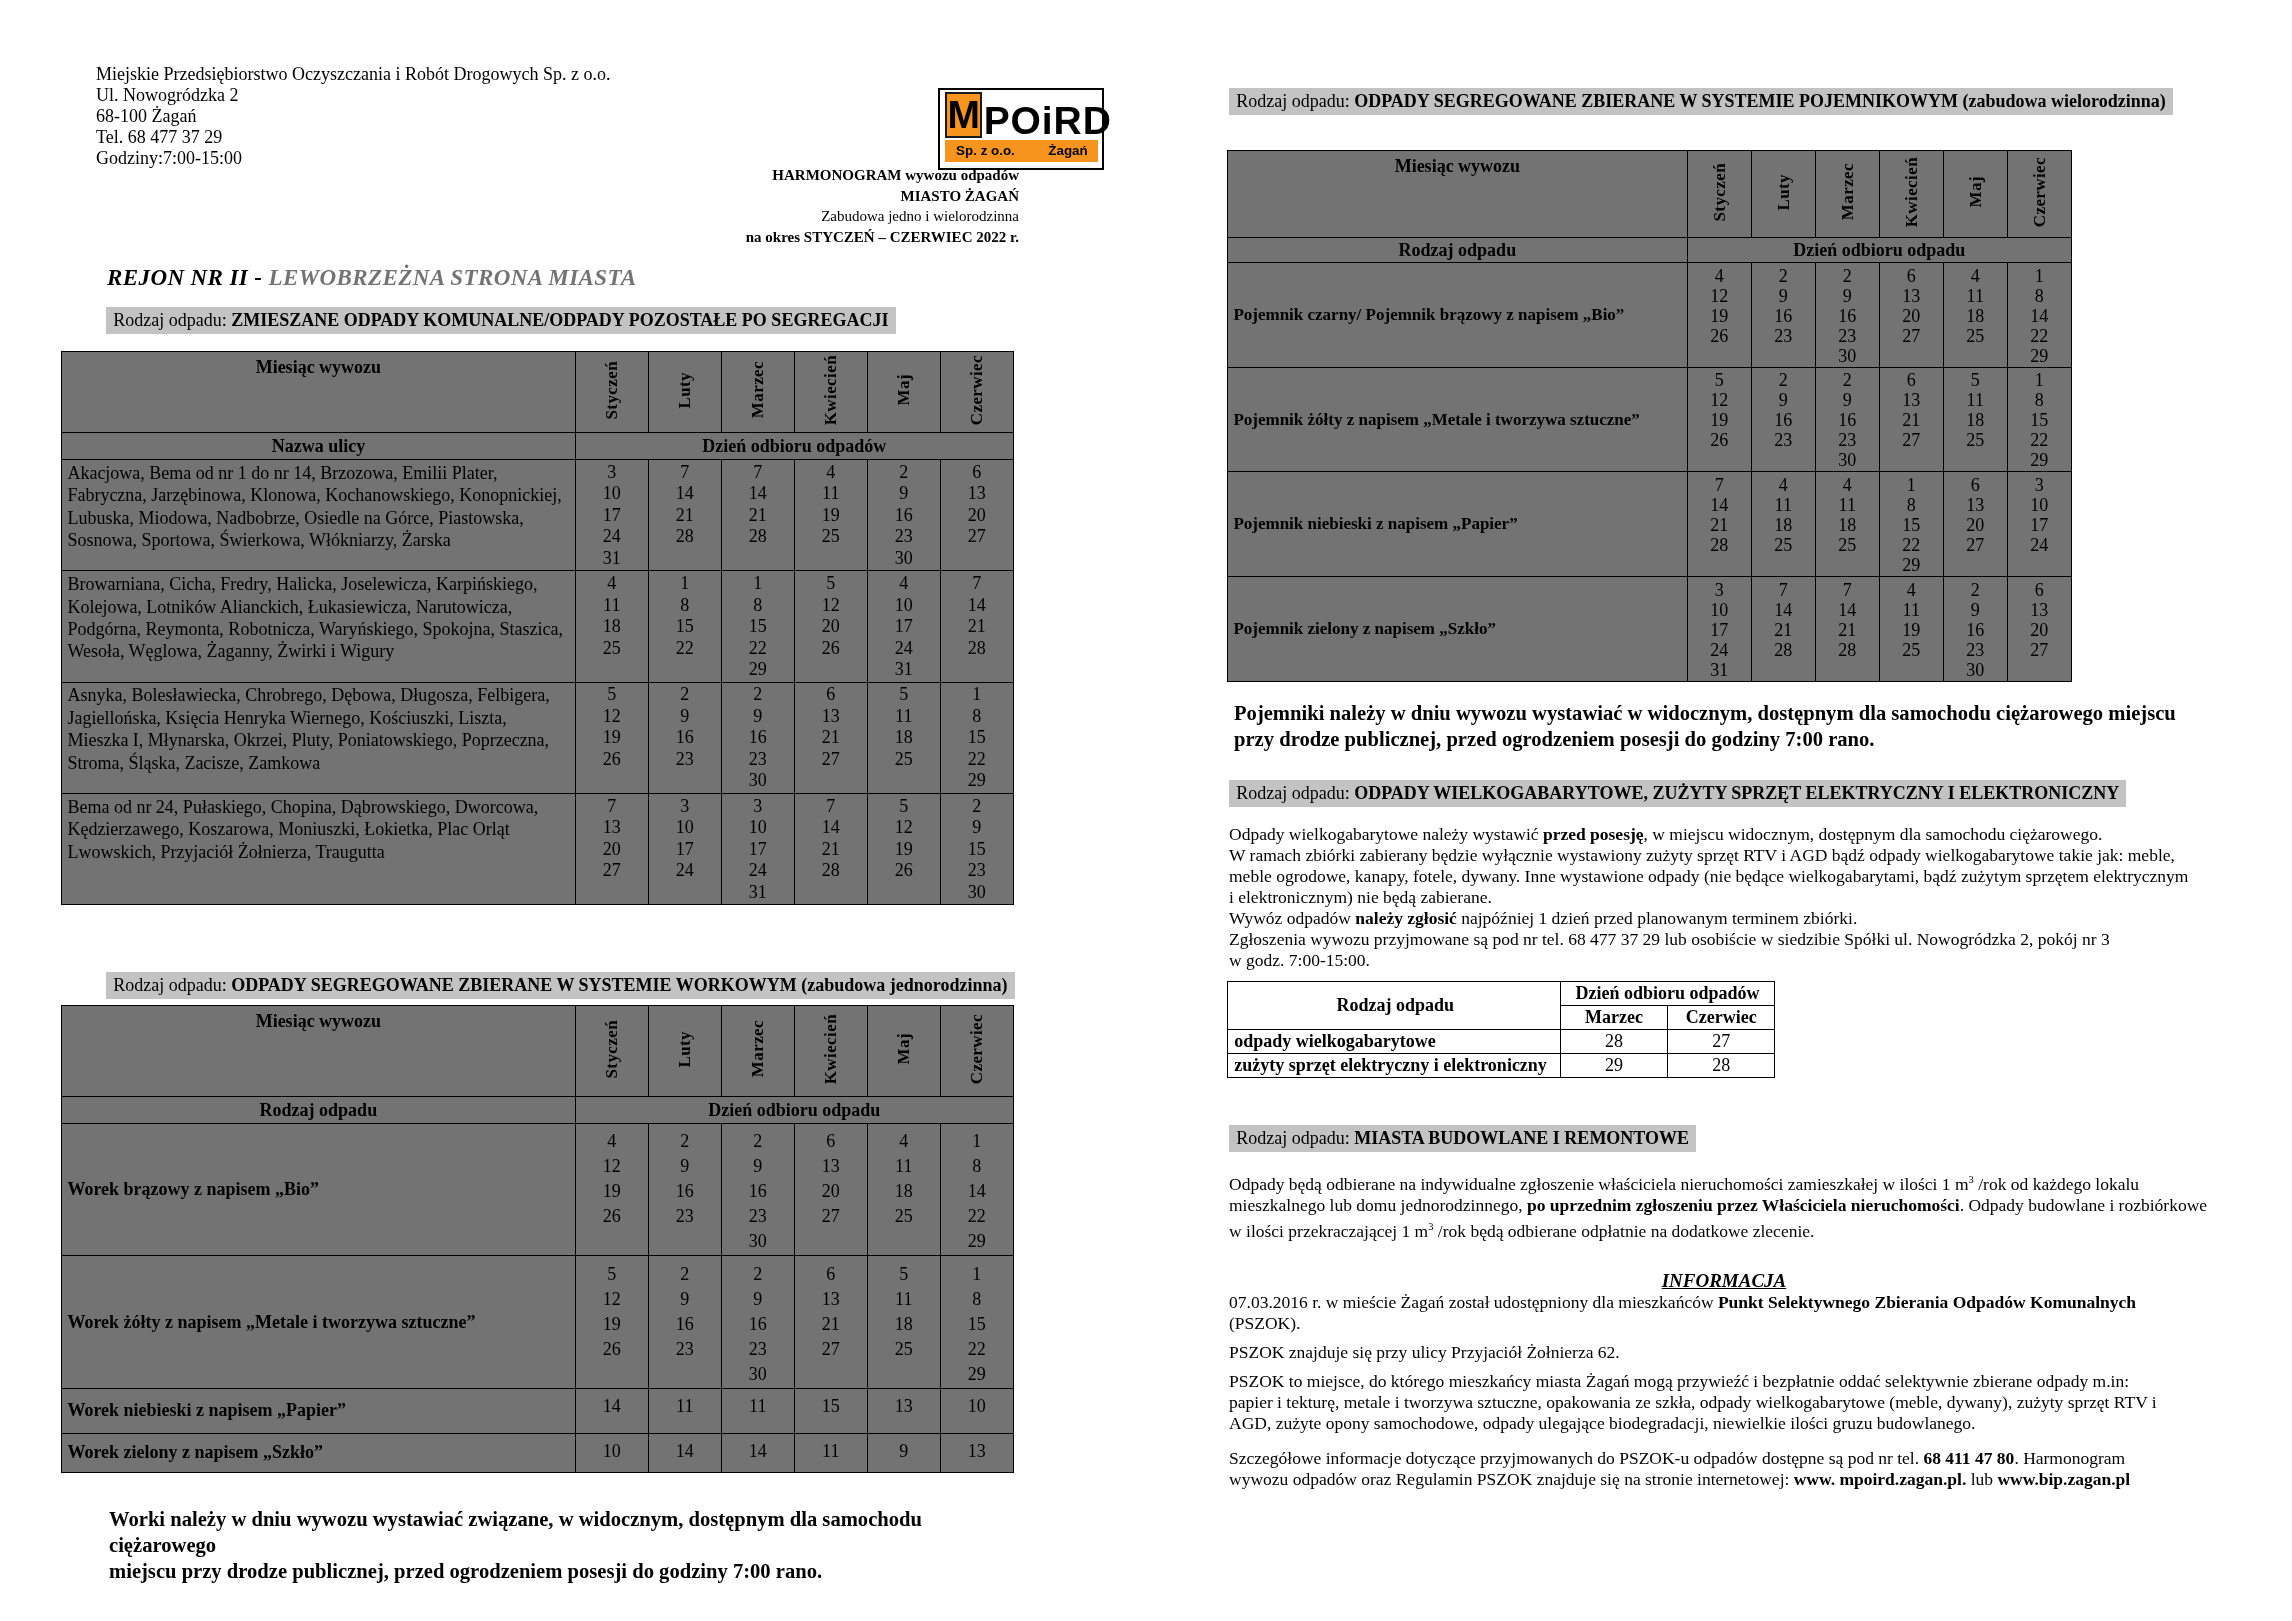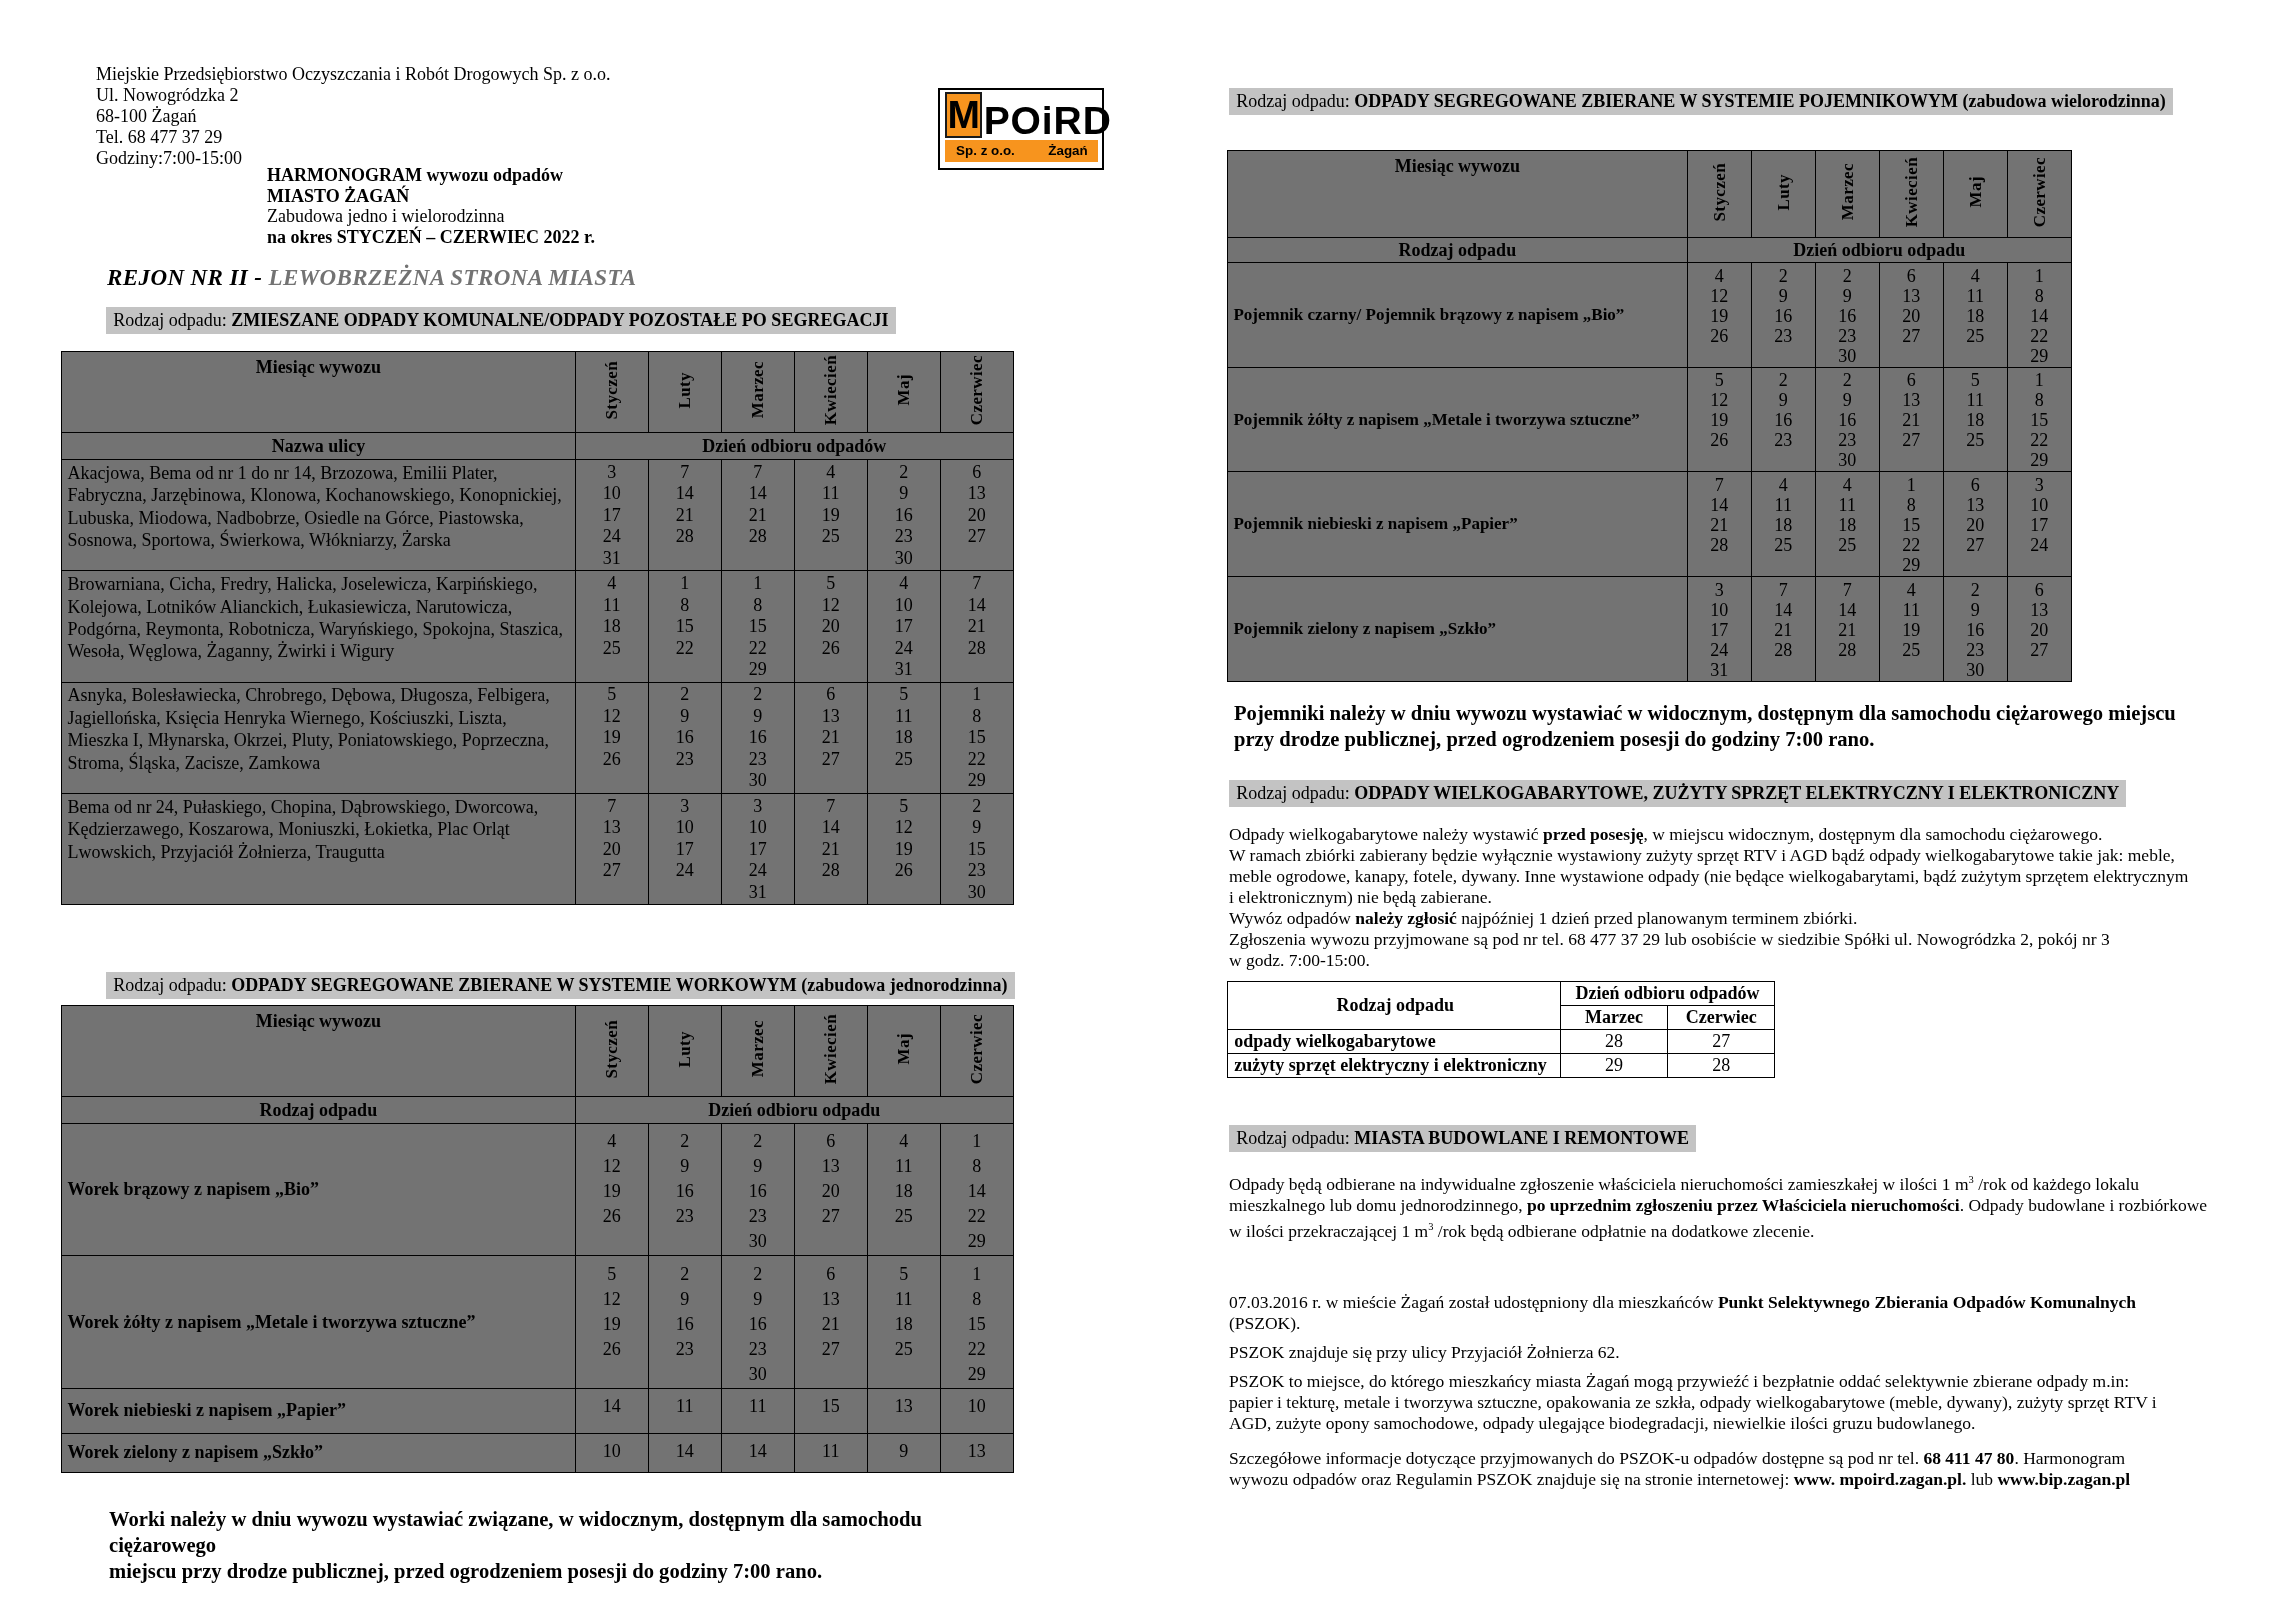--- a/index.html
+++ b/index.html
@@ -16,21 +16,21 @@
   .logo-top{display:flex;align-items:flex-end;height:48px;padding:2.7px 3.6px 0 5.4px;box-sizing:border-box;}
   .logo-m{display:flex;align-items:center;justify-content:center;width:47px;height:46px;
           background:#f7941e;border:2.7px solid #1a1a1a;box-sizing:border-box;
           font-weight:bold;font-size:39px;font-family:"Liberation Sans",sans-serif;}
   .logo-name{font-weight:bold;font-size:39px;line-height:0.9;letter-spacing:0.9px;
              font-family:"Liberation Sans",sans-serif;padding-left:1.8px;}
   .logo-strip{display:flex;justify-content:space-between;align-items:center;background:#f7941e;
               height:22.4px;margin:1.8px 3.6px 0 5.4px;font-family:"Liberation Sans",sans-serif;
               font-weight:bold;font-size:13.4px;padding:0 10.7px;}
 
-  .title{width:752px;text-align:left;font-size:18px;line-height:20.6px;}
+  .title{width:752px;text-align:right;font-size:15px;line-height:20.6px;}
 
   .region{font-size:23px;font-weight:bold;font-style:italic;white-space:nowrap;letter-spacing:0.4px;}
   .rg-red{color:#737373;}
 
   .sec{background:#c3c3c3;font-size:18px;padding:2.7px 7.2px 3.6px 7.2px;white-space:nowrap;display:inline-block;}
   .sec .sec-title{font-weight:bold;}
 
   .note{font-size:20.6px;font-weight:bold;line-height:26px;}
 
   table.sched{border-collapse:collapse;background:#737373;}
@@ -668,20 +668,21 @@
     </tbody>
       </table>
   </div>
 
   <div class="abs sec" style="left:1229px;top:1125px">
     <span>Rodzaj odpadu: </span><span class="sec-title">MIASTA BUDOWLANE I REMONTOWE</span>
   </div>
 
   <div class="abs para" style="left:1229px;top:1169px;width:1030px"><span>Odpady będą odbierane na indywidualne zgłoszenie właściciela nieruchomości zamieszkałej w ilości 1 m</span><sup>3</sup><span> /rok od każdego lokalu</span><br><span>mieszkalnego   lub domu jednorodzinnego, </span><span class="b">po uprzednim zgłoszeniu przez Właściciela nieruchomości</span><span>. Odpady budowlane i rozbiórkowe</span><br><span>w ilości przekraczającej 1 m</span><sup>3</sup><span> /rok będą odbierane odpłatnie na dodatkowe zlecenie.</span></div>
 
+  <div class="abs informacja-h" style="left:1229px;top:1270px">INFORMACJA</div>
 
   <div class="abs para" style="left:1229px;top:1292px;width:1030px"><span>07.03.2016 r. w mieście Żagań został udostępniony dla mieszkańców  </span><span class="b u">Punkt Selektywnego Zbierania  Odpadów Komunalnych</span><br><span>(PSZOK).</span></div>
   <div class="abs para" style="left:1229px;top:1342px;width:1030px"><span>PSZOK znajduje się przy ulicy Przyjaciół Żołnierza 62.</span></div>
   <div class="abs para" style="left:1229px;top:1371px;width:1030px"><span>PSZOK to miejsce, do którego mieszkańcy miasta Żagań mogą przywieźć i </span><span class="u">bezpłatnie</span><span> oddać selektywnie zbierane odpady m.in:</span><br><span>papier i tekturę, metale i tworzywa sztuczne, opakowania ze szkła, odpady wielkogabarytowe (meble, dywany), zużyty sprzęt RTV i</span><br><span>AGD, zużyte opony samochodowe, odpady ulegające biodegradacji, niewielkie ilości gruzu budowlanego.</span></div>
   <div class="abs para" style="left:1229px;top:1448px;width:1030px"><span>Szczegółowe informacje dotyczące przyjmowanych do PSZOK-u odpadów dostępne są pod nr tel. </span><span class="b">68 411 47 80</span><span>. Harmonogram</span><br><span>wywozu odpadów oraz Regulamin PSZOK znajduje się na stronie internetowej: </span><span class="b">www. mpoird.zagan.pl.</span><span> lub </span><span class="b">www.bip.zagan.pl</span></div>
 
 </div>
 
 
 </body></html>

